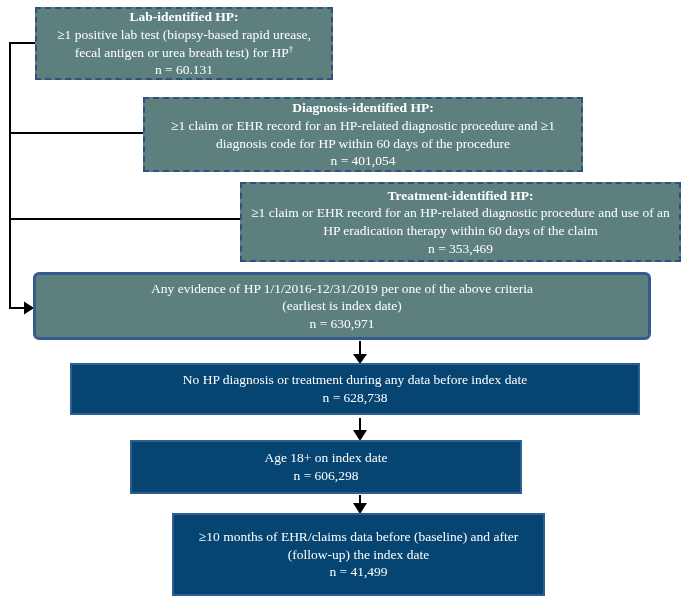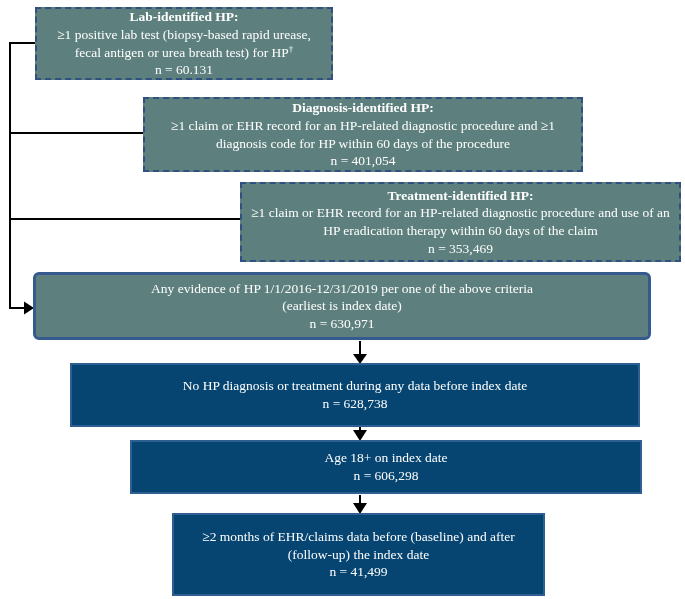--- a/index.html
+++ b/index.html
@@ -41,22 +41,22 @@
   #connectors {
     position: absolute;
     left: 0; top: 0;
     pointer-events: none;
   }
   
   #box-lab       { left: 35px;  top: 7px;   width: 298px; height: 73px; }
   #box-diagnosis { left: 143px; top: 97px;  width: 440px; height: 75px; }
   #box-treatment { left: 240px; top: 182px; width: 441px; height: 80px; }
   #box-any       { left: 33px;  top: 272px; width: 618px; height: 68px; border-radius: 6px; }
-  #box-nohp      { left: 70px;  top: 363px; width: 570px; height: 64px; }
-  #box-age       { left: 130px; top: 440px; width: 512px; height: 54px; }
+  #box-nohp      { left: 70px;  top: 363px; width: 570px; height: 52px; }
+  #box-age       { left: 130px; top: 440px; width: 392px; height: 54px; }
   #box-months    { left: 172px; top: 513px; width: 373px; height: 83px; }
 </style>
 </head>
 <body>
 
 <div id="stage">
 
   <svg id="connectors" width="685" height="599" viewBox="0 0 685 599">
     <g stroke="#000000" stroke-width="2" fill="none">
       <polyline points="35,43 10,43 10,308 24,308"></polyline>
@@ -102,17 +102,17 @@
     <div class="body">No HP diagnosis or treatment during any data before index date</div>
     <div class="n">n = 628,738</div>
   </div>
 
   <div id="box-age" class="box navy">
     <div class="body">Age 18+ on index date</div>
     <div class="n">n = 606,298</div>
   </div>
 
   <div id="box-months" class="box navy">
-    <div class="body">≥2 months of EHR/claims data before (baseline) and after (follow-up) the index date</div>
+    <div class="body">≥10 months of EHR/claims data before (baseline) and after (follow-up) the index date</div>
     <div class="n">n = 41,499</div>
   </div>
 
 </div>
 
 </body></html>

